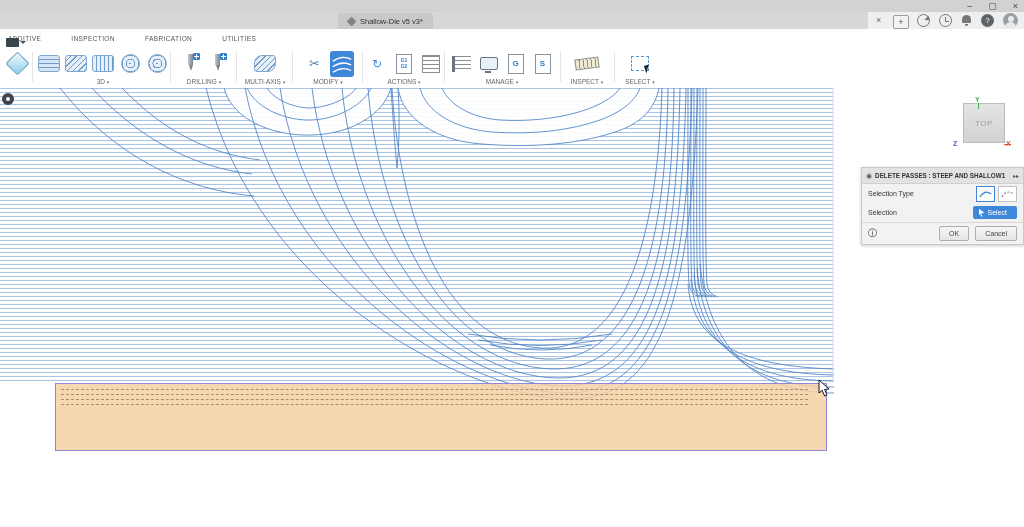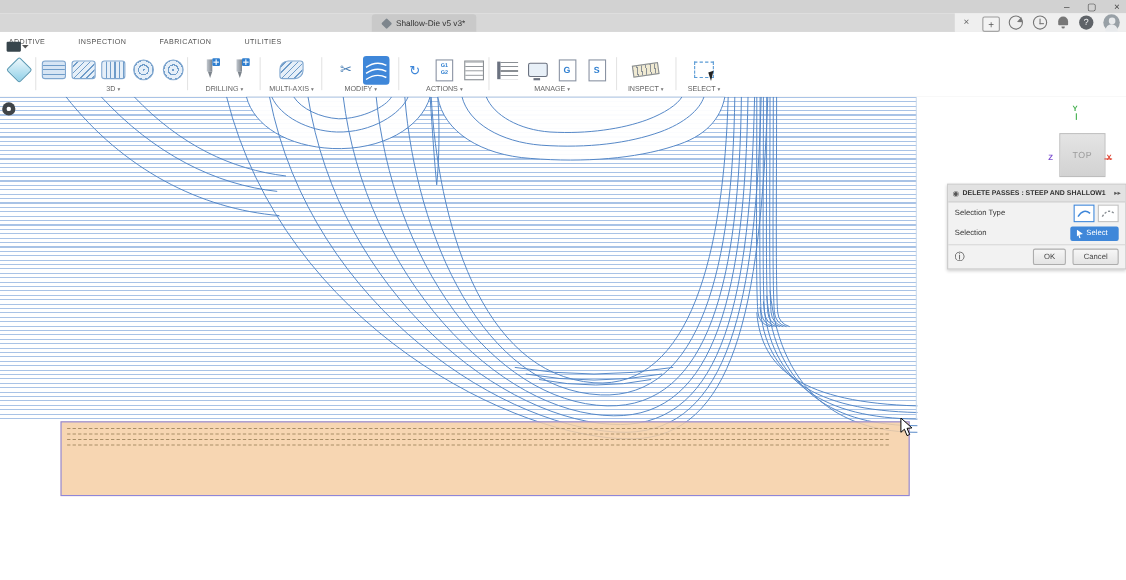--- a/index.html
+++ b/index.html
@@ -91,21 +91,21 @@
   .tp-svg{left:0;top:0;}
   .browser-toggle{left:2px;top:5px;width:12px;height:12px;border-radius:50%;background:#3f4448;}
   .browser-toggle::after{content:"";position:absolute;left:4px;top:4px;width:4px;height:4px;border-radius:50%;background:#fff;}
 
   .sel-rect{left:55px;top:295px;width:770px;height:66px;background:rgba(246,207,165,.85);border:1px solid #8f86d8;}
   .sel-line{position:absolute;left:5px;right:18px;height:0;border-top:1px dashed #a98e66;}
 
   .cursor{left:818px;top:292px;}
 
   
-  .vc-face{left:963px;top:33px;width:40px;height:38px;background:linear-gradient(180deg,#e4e4e4,#d2d2d2);
+  .vc-face{left:963px;top:15px;width:40px;height:38px;background:linear-gradient(180deg,#e4e4e4,#d2d2d2);
            border:1px solid #bdbdbd;display:flex;align-items:center;justify-content:center;
            font-size:8px;letter-spacing:.5px;color:#9b9b9b;}
   .vc-y{left:975px;top:8px;font-size:7px;color:#3fae4a;font-weight:bold;}
   .vc-z{left:953px;top:52px;font-size:7px;color:#7c4fd0;font-weight:bold;}
   .vc-x{left:1006px;top:52px;font-size:7px;color:#e04b3a;font-weight:bold;}
   .vc-yline{left:978px;top:15px;width:1px;height:6px;background:#3fae4a;}
   .vc-xline{left:1004px;top:56px;width:7px;height:1px;background:#e04b3a;}
 
   
   .dialog{left:861px;top:79px;width:161px;background:#f2f2f2;border:1px solid #c9c9c9;

